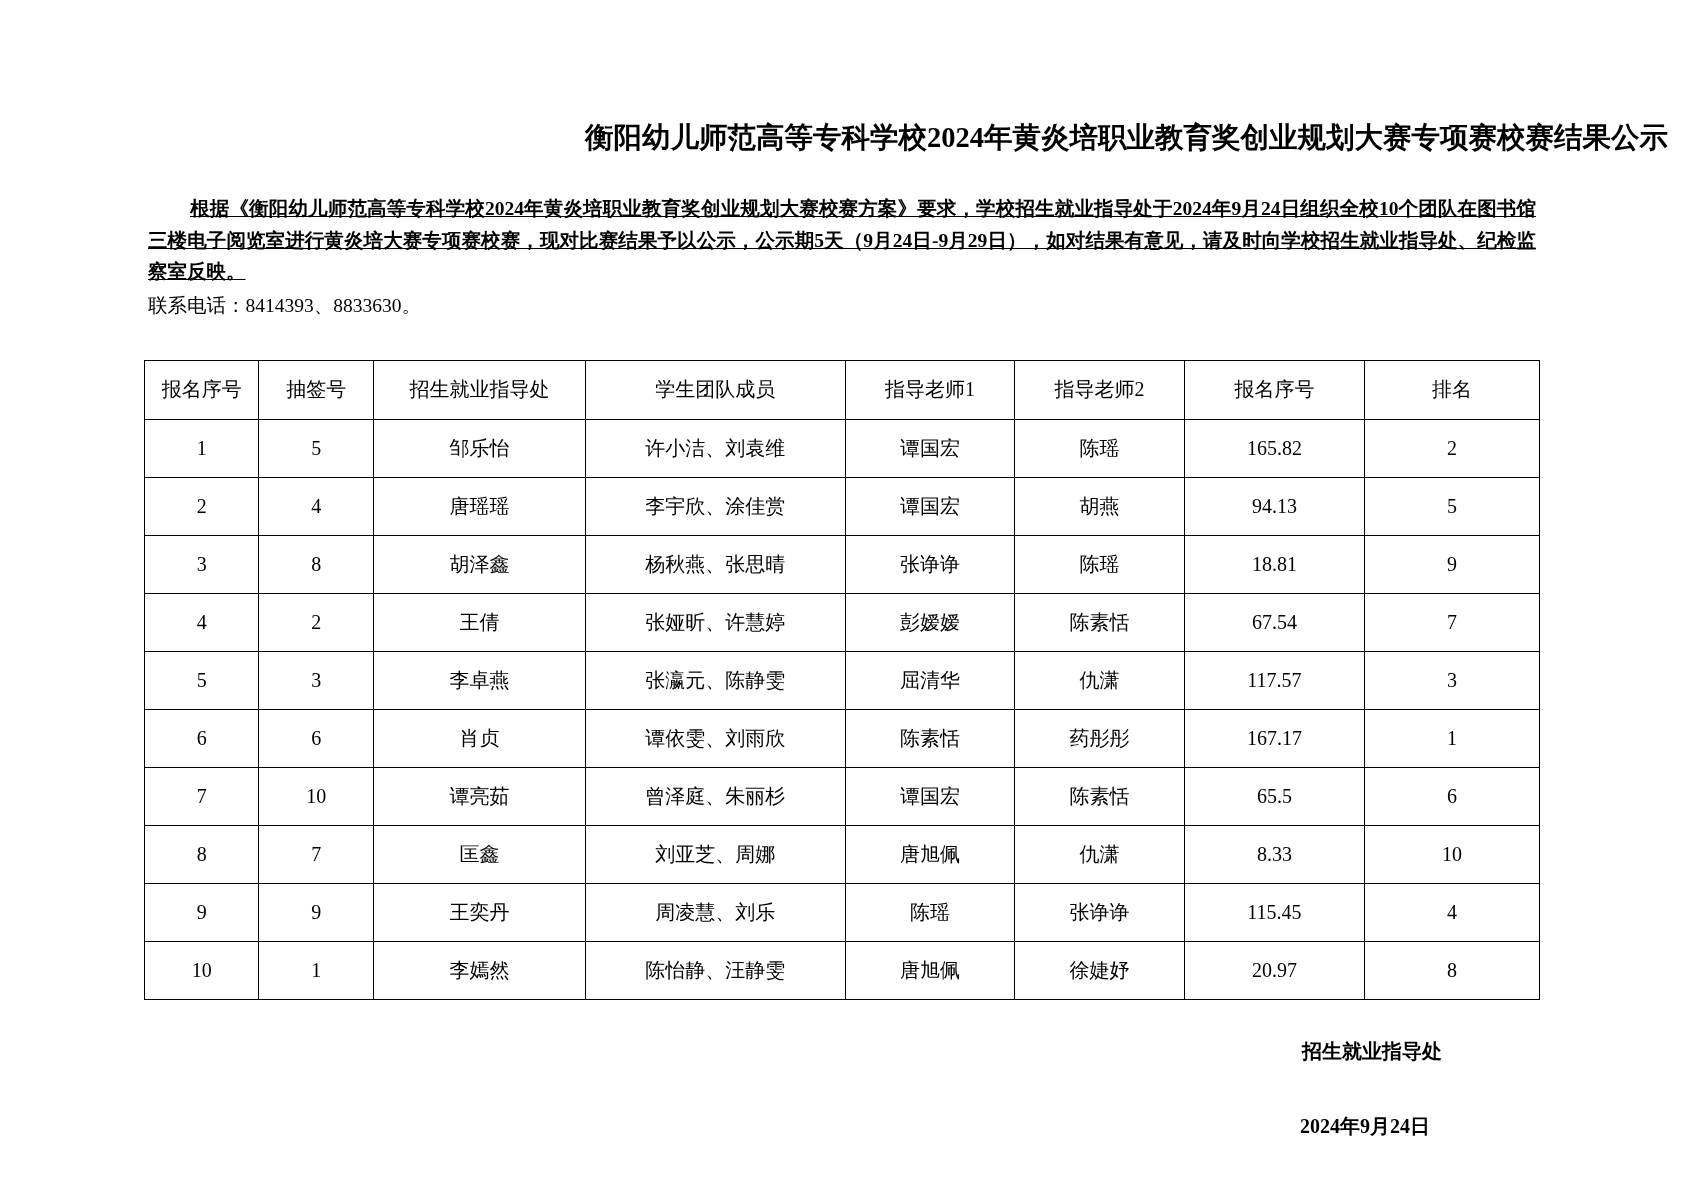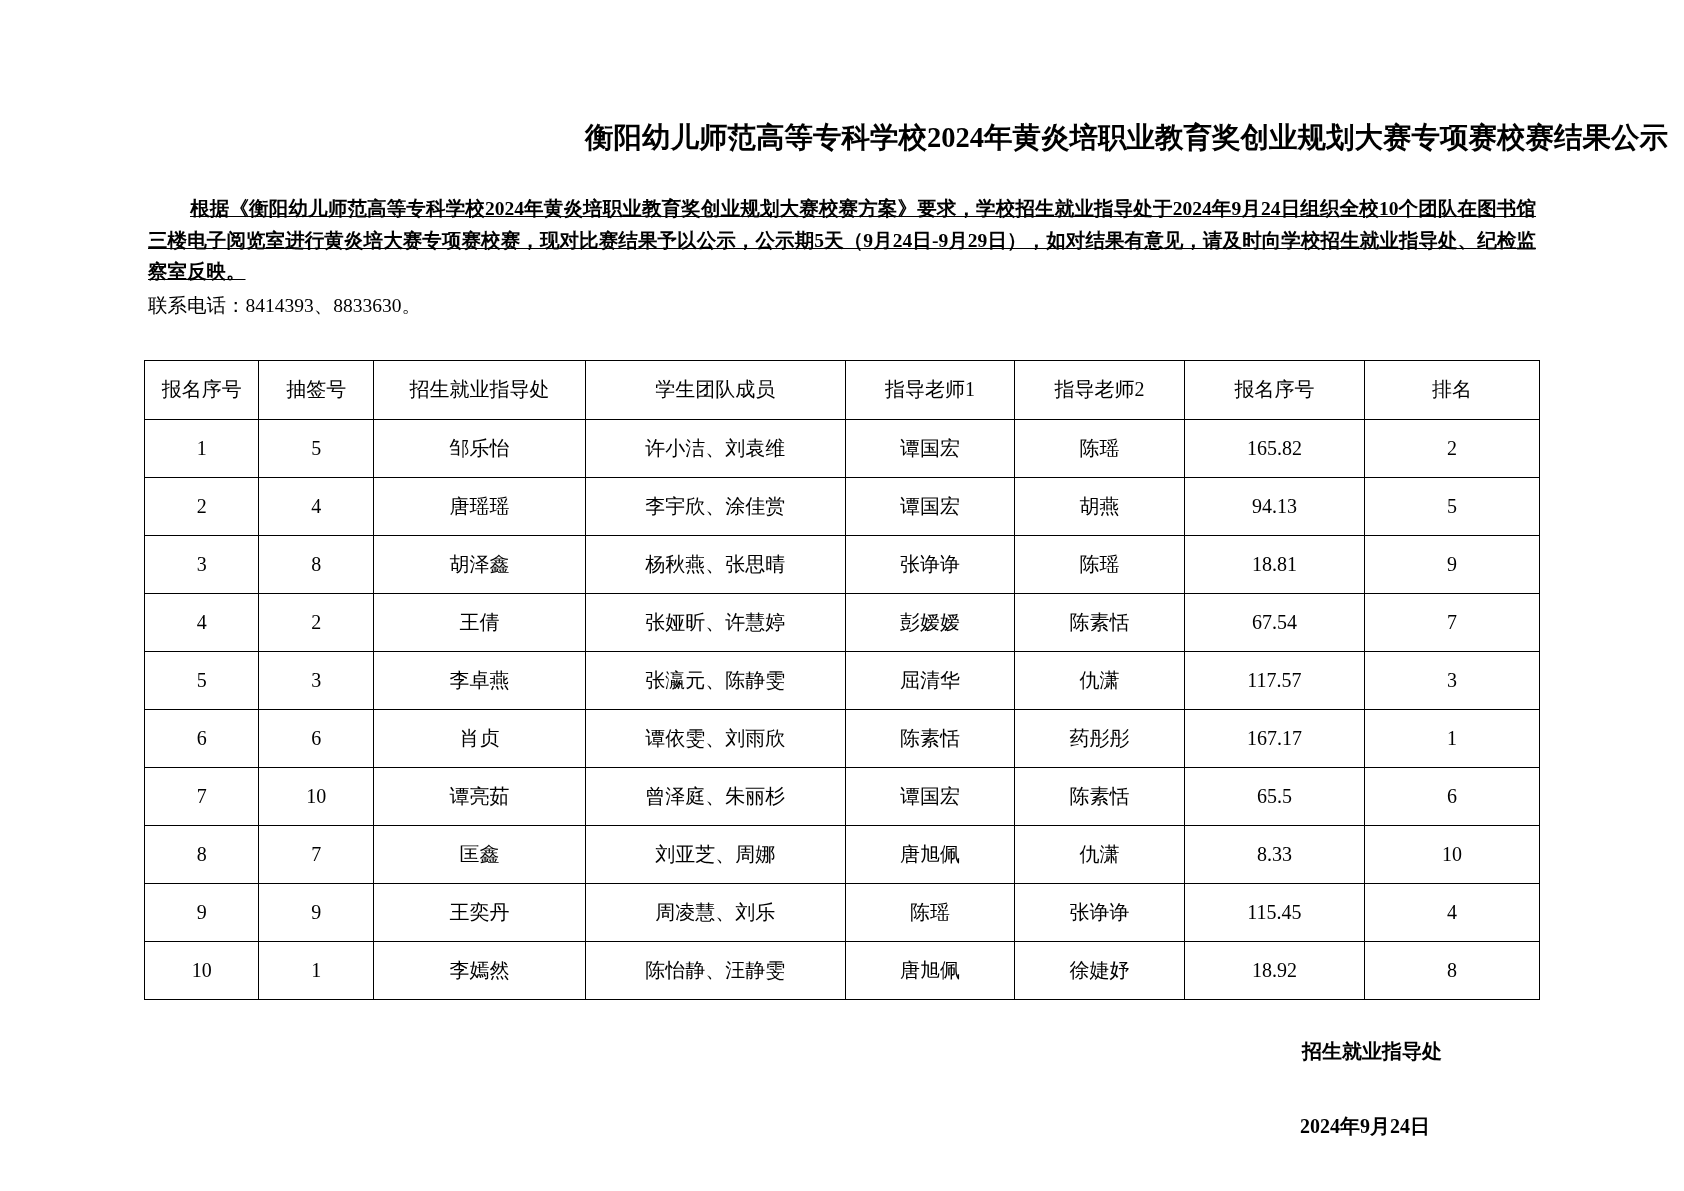--- a/index.html
+++ b/index.html
@@ -221,21 +221,21 @@
         <td class="num-cell">115.45</td>
         <td class="num-cell">4</td>
       </tr>
       <tr>
         <td class="num-cell">10</td>
         <td class="num-cell">1</td>
         <td>李嫣然</td>
         <td>陈怡静、汪静雯</td>
         <td>唐旭佩</td>
         <td>徐婕妤</td>
-        <td class="num-cell">18.92</td>
+        <td class="num-cell">20.97</td>
         <td class="num-cell">8</td>
       </tr>
     </tbody>
   </table>
 
   <p class="signature">招生就业指导处</p>
   <p class="sign-date">2024年9月24日</p>
 
 </div>
 

